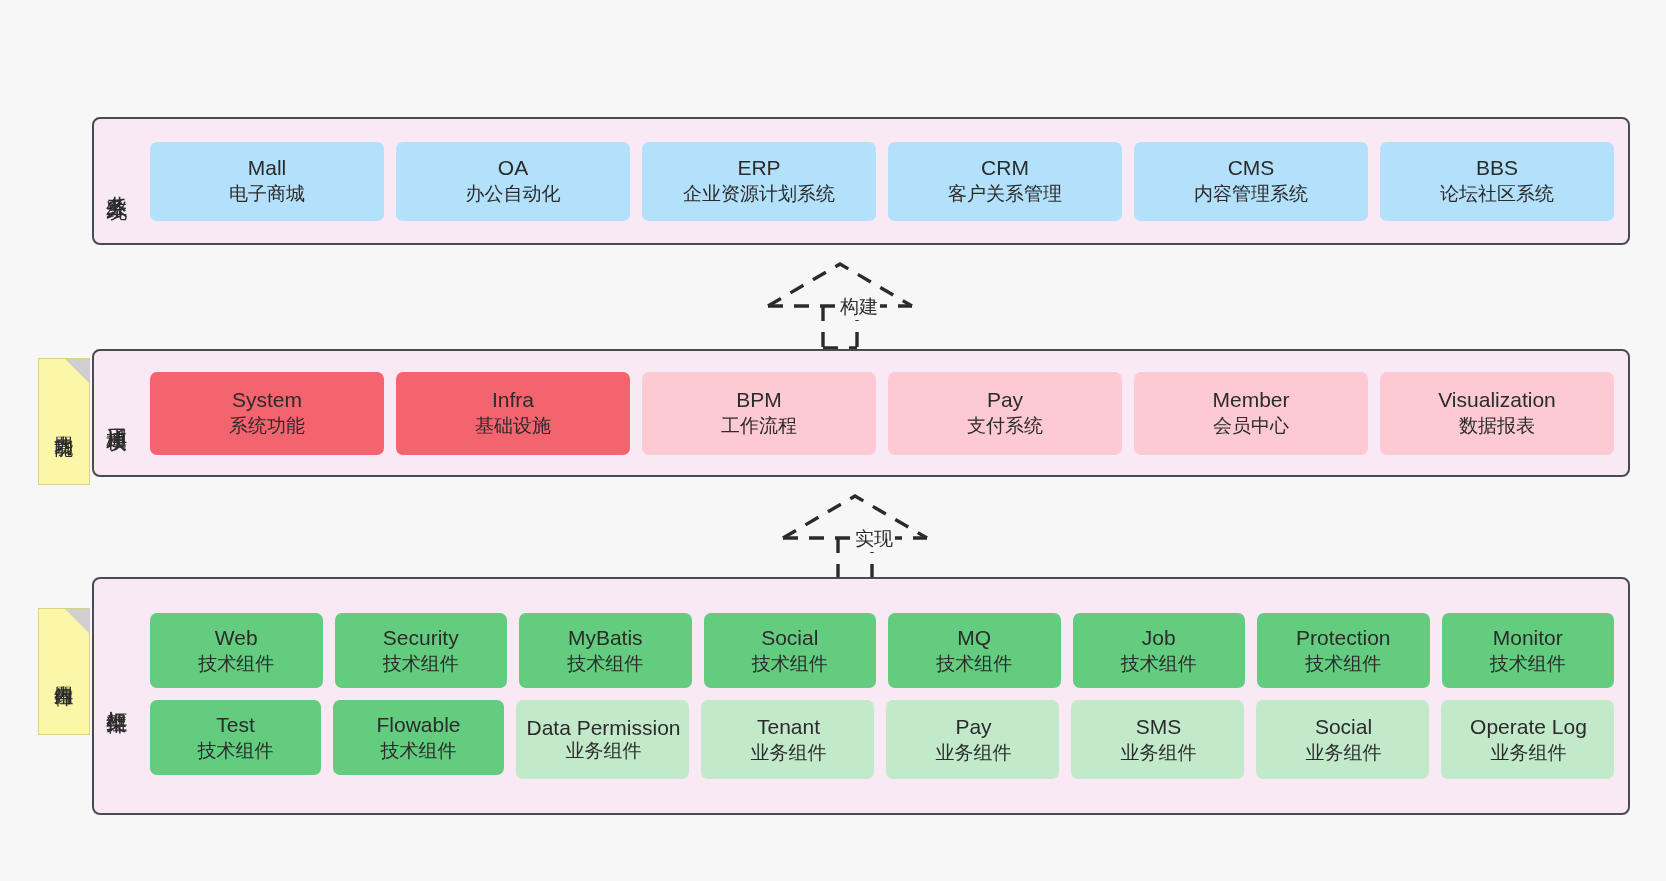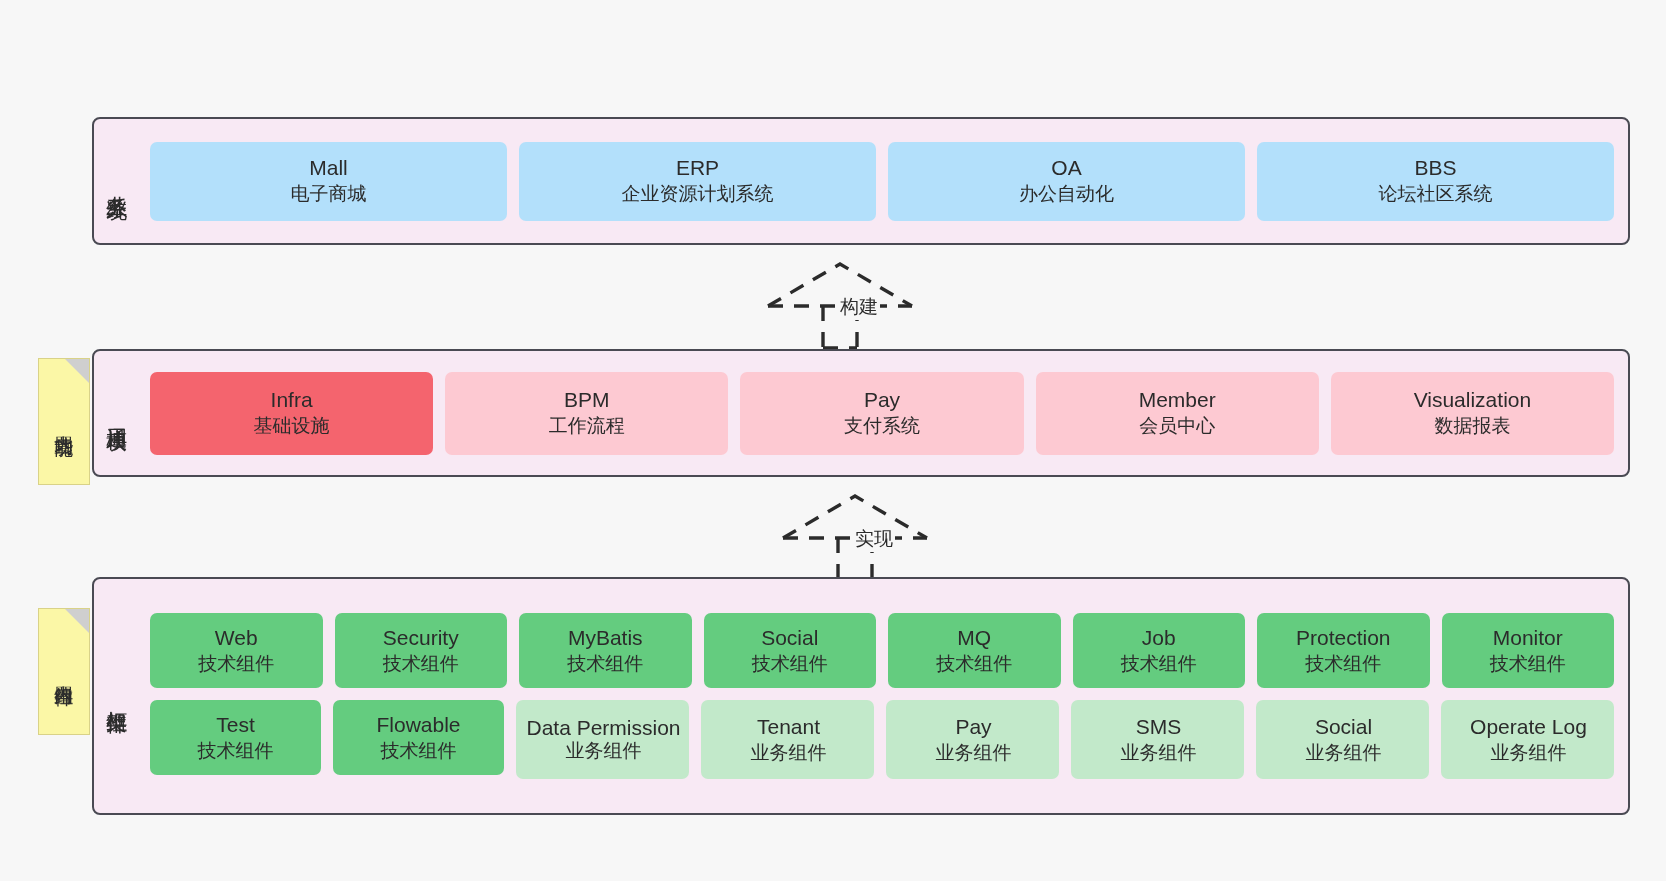--- a/index.html
+++ b/index.html
@@ -141,26 +141,34 @@
 
   <div class="layer" id="layer-business" style="left:92px; top:117px; width:1538px; height:128px;">
     <div class="layer-title">业务系统</div>
     <div class="layer-body">
 
       <div class="node blue">
         <span class="n-en">Mall</span>
         <span class="n-cn">电子商城</span>
       </div>
       <div class="node blue">
+        <span class="n-en">OA</span>
+        <span class="n-cn">办公自动化</span>
+      </div>
+      <div class="node blue">
         <span class="n-en">ERP</span>
         <span class="n-cn">企业资源计划系统</span>
       </div>
       <div class="node blue">
-        <span class="n-en">OA</span>
-        <span class="n-cn">办公自动化</span>
+        <span class="n-en">CRM</span>
+        <span class="n-cn">客户关系管理</span>
+      </div>
+      <div class="node blue">
+        <span class="n-en">CMS</span>
+        <span class="n-cn">内容管理系统</span>
       </div>
       <div class="node blue">
         <span class="n-en">BBS</span>
         <span class="n-cn">论坛社区系统</span>
       </div>
 
     </div>
   </div>
 
   <div class="arrow" style="left:760px; top:258px;">
@@ -178,20 +186,24 @@
 
   <div class="sticky" style="left:38px; top:358px; width:52px; height:127px;">
     <span class="fold"></span>
     <span>内置功能</span>
   </div>
 
   <div class="layer" id="layer-common" style="left:92px; top:349px; width:1538px; height:128px;">
     <div class="layer-title">通用模块</div>
     <div class="layer-body">
 
+      <div class="node red">
+        <span class="n-en">System</span>
+        <span class="n-cn">系统功能</span>
+      </div>
       <div class="node red">
         <span class="n-en">Infra</span>
         <span class="n-cn">基础设施</span>
       </div>
       <div class="node pink">
         <span class="n-en">BPM</span>
         <span class="n-cn">工作流程</span>
       </div>
       <div class="node pink">
         <span class="n-en">Pay</span>

